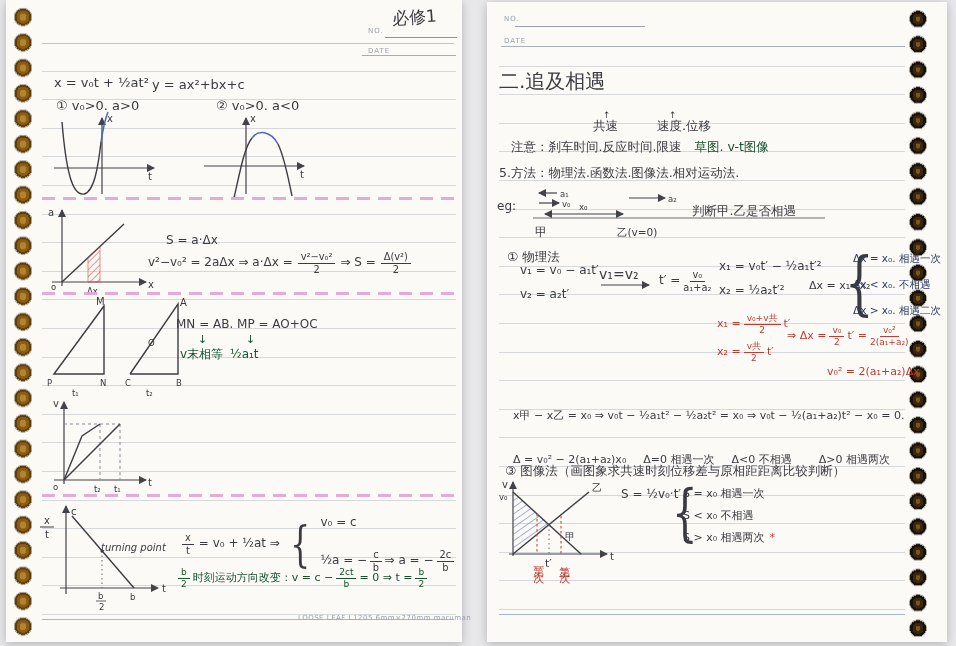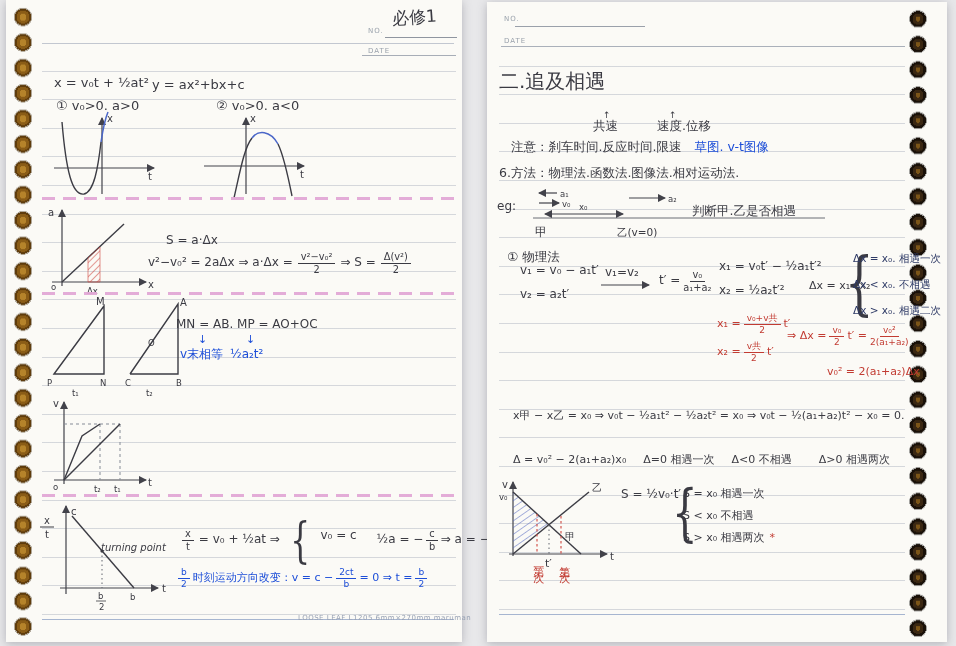--- a/index.html
+++ b/index.html
@@ -11,21 +11,21 @@
   .lines{position:absolute;background:repeating-linear-gradient(180deg,transparent 0 27.6px,rgba(125,135,158,.30) 27.6px 28.6px)}
   .hl{position:absolute;height:1px;background:#b9bfc9}
   .footline{position:absolute;height:1px;background:#a6b5d0}
   .pink{position:absolute;height:3px;background:repeating-linear-gradient(90deg,rgba(226,168,214,.95) 0 13px,transparent 13px 21px)}
   .holes{position:absolute;top:5px;bottom:5px;width:28px;background-repeat:repeat-y;background-size:28px 25.4px}
   #hL{left:3px;background-image:radial-gradient(circle 9.5px at 14px 12px,#b5832a 0 3.5px,#8a5c16 3.5px 6.5px,#5f3c0c 6.5px 8.2px,rgba(60,40,10,.4) 8.2px 9.2px,transparent 9.4px)}
   #hR{left:417px;background-image:radial-gradient(circle 9px at 14px 12px,#7c5518 0 2.5px,#3a2712 2.5px 5.5px,#191008 5.5px 8px,rgba(0,0,0,.35) 8px 8.8px,transparent 9px)}
   .t{position:absolute;white-space:nowrap;font-size:13px;line-height:1.15}
   .cjk{font-size:12.5px}
   .s11{font-size:11px}.s10{font-size:10.5px}.s12{font-size:12px}
-  .blue{color:#1d4ed8}.red{color:#c23b32}.gray{color:#9aa2ac;font-size:7px;letter-spacing:1px}
+  .blue{color:#14532d}.red{color:#c23b32}.gray{color:#9aa2ac;font-size:7px;letter-spacing:1px}
   .tiny{font-size:7px;color:#98a2b4;letter-spacing:.5px}
   .row{display:flex;align-items:center;gap:5px}
   .rowc{display:flex;align-items:center;gap:3px}
   .fr{display:inline-flex;flex-direction:column;align-items:center;line-height:1;font-size:.82em}
   .fr .fn{padding:0 3px 1px;border-bottom:1px solid currentColor}
   .fr .fd{padding-top:1px}
   .brace{position:absolute;font-family:"DejaVu Serif",serif;font-weight:400;color:#3a3a42;line-height:1;transform:scaleX(.65)}
   .ital{font-style:italic;font-size:10px}
   svg text{font-family:"DejaVu Sans",sans-serif}
   .gl{font-size:10px;fill:#3a3a42}
@@ -131,21 +131,21 @@
     <text class="gl" x="134" y="10">A</text>
     <text class="gls" x="102" y="50">O</text>
     <text class="gls" x="79" y="90">C</text>
     <text class="gls" x="130" y="90">B</text>
     <text class="gls" x="100" y="100">t₂</text>
   </svg>
   <div class="t s12" style="left:170px;top:318px">MN = AB. MP = AO+OC</div>
   <div class="t blue s11" style="left:192px;top:334px">↓</div>
   <div class="t blue s11" style="left:240px;top:334px">↓</div>
   <div class="t blue s12" style="left:174px;top:348px">v末相等</div>
-  <div class="t blue s12" style="left:224px;top:348px">½a₂t²</div>
+  <div class="t blue s12" style="left:224px;top:348px">½a₁t</div>
 
   <svg style="position:absolute;left:40px;top:396px" width="112" height="100">
     <line class="ax" x1="18" y1="88" x2="18" y2="6" marker-end="url(#ah)"></line>
     <line class="ax" x1="8" y1="84" x2="100" y2="84" marker-end="url(#ah)"></line>
     <line class="dash" x1="18" y1="28" x2="74" y2="28"></line>
     <line class="dash" x1="54" y1="28" x2="54" y2="84"></line>
     <line class="dash" x1="74" y1="28" x2="74" y2="84"></line>
     <path class="crv" d="M18,84 L36,40 L54,28"></path>
     <line class="crv" x1="18" y1="84" x2="74" y2="28"></line>
     <text class="gl" x="7" y="11">v</text>
@@ -175,21 +175,21 @@
   </svg>
   <div class="t ital" style="left:95px;top:542px">turning point</div>
 
   <div class="t row s12" style="left:176px;top:516px">
     <span class="fr">
         <span class="fn">x</span>
         <span class="fd">t</span>
       </span>
     <span>= v₀ + ½at ⇒</span>
     <span class="brace" style="position:static;font-size:48px">{</span>
-    <span style="display:flex;flex-direction:row;gap:20px">
+    <span style="display:flex;flex-direction:column;gap:20px">
       <span>v₀ = c</span>
       <span class="rowc">
         <span>½a = −</span>
         <span class="fr">
             <span class="fn">c</span>
             <span class="fd">b</span>
           </span>
         <span>⇒ a = −</span>
         <span class="fr">
             <span class="fn">2c</span>
@@ -232,42 +232,42 @@
 
   <div class="t" style="left:12px;top:68px;font-size:20px">二.追及相遇</div>
   <div class="t" style="left:116px;top:108px;font-size:9px">↑</div>
   <div class="t" style="left:182px;top:108px;font-size:9px">↑</div>
   <div class="t cjk" style="left:106px;top:117px">共速</div>
   <div class="t cjk" style="left:170px;top:117px">速度.位移</div>
   <div class="t row" style="left:24px;top:138px">
     <span class="cjk">注意：刹车时间.反应时间.限速</span>
     <span class="cjk blue" style="margin-left:8px">草图. v-t图像</span>
   </div>
-  <div class="t cjk" style="left:12px;top:164px">6.方法：物理法.函数法.图像法.相对运动法.</div>
+  <div class="t cjk" style="left:12px;top:164px">5.方法：物理法.函数法.图像法.相对运动法.</div>
 
   <div class="t s12" style="left:10px;top:198px">eg:</div>
   <svg style="position:absolute;left:40px;top:186px" width="310" height="54">
     <line x1="6" y1="30" x2="298" y2="30" stroke="#5a5e66" stroke-width="0.9"></line>
     <line class="ax" x1="30" y1="5" x2="12" y2="5" marker-end="url(#ah)"></line>
     <text class="gls" x="33" y="9">a₁</text>
     <line class="ax" x1="12" y1="15" x2="32" y2="15" marker-end="url(#ah)"></line>
     <text class="gls" x="35" y="19">v₀</text>
     <line class="ax" x1="18" y1="26" x2="96" y2="26" marker-start="url(#ah)" marker-end="url(#ah)"></line>
     <text class="gls" x="52" y="22">x₀</text>
     <line class="ax" x1="102" y1="10" x2="138" y2="10" marker-end="url(#ah)"></line>
     <text class="gls" x="141" y="14">a₂</text>
     <text x="8" y="48" style="font-size:12px" fill="#3a3a42">甲</text>
     <text x="90" y="48" style="font-size:10.5px" fill="#3a3a42">乙(v=0)</text>
   </svg>
   <div class="t cjk" style="left:205px;top:202px">判断甲.乙是否相遇</div>
 
   <div class="t cjk" style="left:20px;top:248px">① 物理法</div>
   <div class="t s12" style="left:33px;top:262px">v₁ = v₀ − a₁t′</div>
   <div class="t s12" style="left:33px;top:286px">v₂ = a₂t′</div>
-  <div class="t" style="left:118px;top:264px;font-size:12px">v₁=v₂</div>
+  <div class="t" style="left:112px;top:264px;font-size:14px">v₁=v₂</div>
   <svg style="position:absolute;left:112px;top:278px" width="56" height="10">
     <line class="ax" x1="2" y1="5" x2="50" y2="5" marker-end="url(#ah)"></line>
   </svg>
   <div class="t rowc s12" style="left:172px;top:268px">
     <span>t′ =</span>
     <span class="fr">
         <span class="fn">v₀</span>
         <span class="fd">a₁+a₂</span>
       </span>
   </div>
@@ -310,20 +310,21 @@
   <div class="t red s11" style="left:340px;top:364px">v₀² = 2(a₁+a₂)Δx</div>
 
   <div class="t s11" style="left:26px;top:408px">x甲 − x乙 = x₀ ⇒ v₀t − ½a₁t² − ½a₂t² = x₀ ⇒ v₀t − ½(a₁+a₂)t² − x₀ = 0.</div>
   <div class="t row s11" style="left:26px;top:452px">
     <span>Δ = v₀² − 2(a₁+a₂)x₀</span>
     <span style="margin-left:12px">Δ=0 相遇一次</span>
     <span style="margin-left:12px">Δ&lt;0 不相遇</span>
     <span style="margin-left:22px">Δ&gt;0 相遇两次</span>
   </div>
 
+  <div class="t cjk" style="left:18px;top:462px">③ 图像法（画图象求共速时刻位移差与原相距距离比较判断）</div>
   <svg style="position:absolute;left:10px;top:476px" width="125" height="92">
     <line class="ax" x1="16" y1="78" x2="16" y2="4" marker-end="url(#ah)"></line>
     <line class="ax" x1="12" y1="76" x2="110" y2="76" marker-end="url(#ah)"></line>
     <polygon points="16,14 16,76 52,47" fill="url(#hb)"></polygon>
     <line class="crv" x1="16" y1="14" x2="84" y2="76"></line>
     <line class="crv" x1="16" y1="76" x2="92" y2="14"></line>
     <line class="rdash" x1="40" y1="36" x2="40" y2="76"></line>
     <line class="kdot" x1="52" y1="47" x2="52" y2="76"></line>
     <line class="rdash" x1="64" y1="38" x2="64" y2="76"></line>
     <text class="gl" x="5" y="10">v</text>

